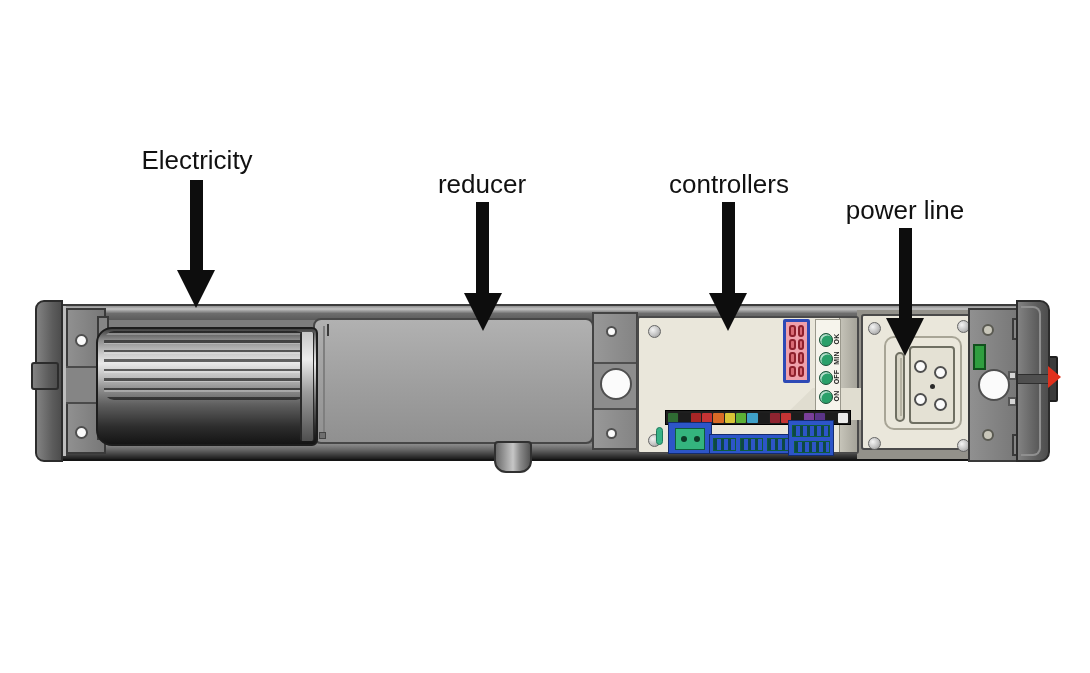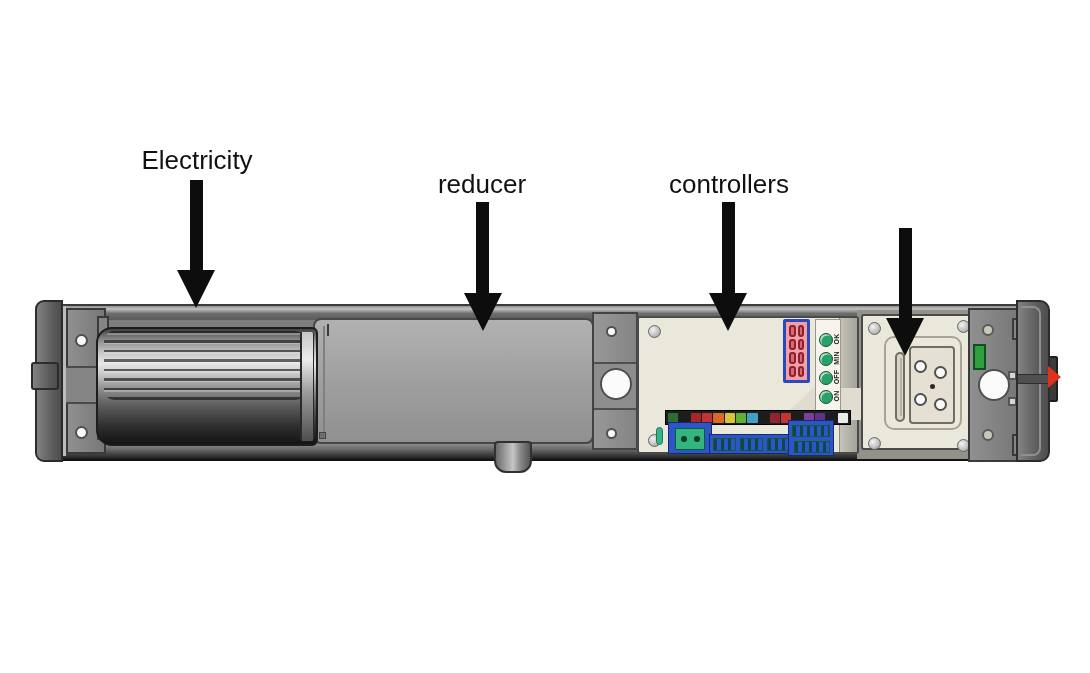--- a/index.html
+++ b/index.html
@@ -93,20 +93,21 @@
     <span class="lbl" style="left:482px;top:171px">reducer</span>
     <div class="shaft" style="left:476px;top:202px;height:92px"></div>
     <div class="ahead" style="left:464px;top:293px"></div>
   </div>
   <div class="callout">
     <span class="lbl" style="left:729px;top:171px">controllers</span>
     <div class="shaft" style="left:722px;top:202px;height:92px"></div>
     <div class="ahead" style="left:709px;top:293px"></div>
   </div>
   <div class="callout">
+    <span class="lbl" style="left:905px;top:197px">power line</span>
     <div class="shaft" style="left:899px;top:228px;height:91px"></div>
     <div class="ahead" style="left:886px;top:318px"></div>
   </div>
 
   <div class="part rail-top" style="left:58px;top:304px;width:964px;height:18px"></div>
   <div class="part chassis" style="left:58px;top:320px;width:964px;height:126px"></div>
   <div class="part rail-bottom" style="left:58px;top:444px;width:964px;height:17px"></div>
 
   <div class="part endcap" style="left:31px;top:362px;width:28px;height:28px;border-radius:3px;z-index:5"></div>
   <div class="part endcap" style="left:35px;top:300px;width:28px;height:162px;border-radius:9px 0 0 9px"></div>

